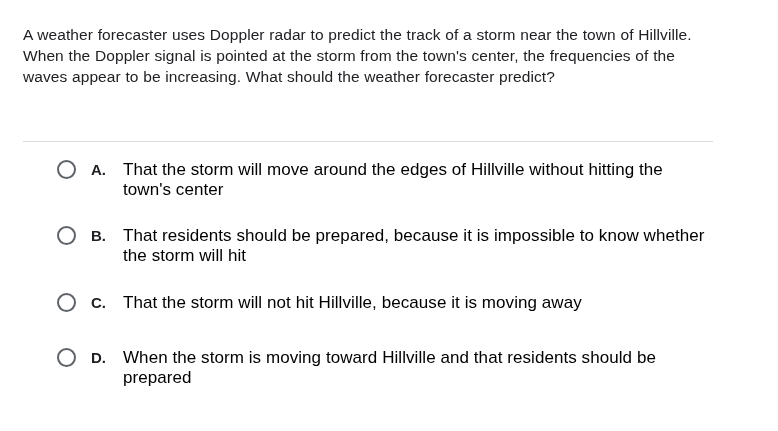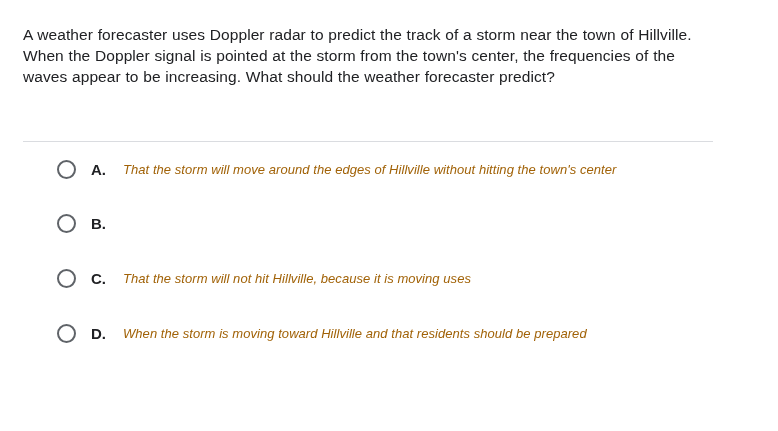--- a/index.html
+++ b/index.html
@@ -89,26 +89,25 @@
     font-size: 15px;
     line-height: 20px;
     font-weight: bold;
     color: #202124;
     text-align: left;
     white-space: nowrap;
   }
 
   .option-text {
     flex: 1 1 auto;
-    font-size: 13px;
+    font-size: 17px;
     line-height: 20px;
-    color: #a16207;
+    color: #000000;
     max-width: 592px;
     letter-spacing: 0.004em;
-    font-style: italic;
   }
 </style>
 </head>
 <body>
 
 <div class="question-card">
 
   <p class="question-stem">A weather forecaster uses Doppler radar to predict the track of a storm near the town of Hillville. When the Doppler signal is pointed at the storm from the town's center, the frequencies of the waves appear to be increasing. What should the weather forecaster predict?</p>
 
   <hr class="divider">
@@ -121,28 +120,29 @@
       </span>
       <span class="option-letter">A.</span>
       <span class="option-text">That the storm will move around the edges of Hillville without hitting the town's center</span>
     </div>
 
     <div class="option-row gap-b">
       <span class="radio-outer">
         
       </span>
       <span class="option-letter">B.</span>
+      <span class="option-text">That residents should be prepared, because it is impossible to know whether the storm will hit</span>
     </div>
 
     <div class="option-row gap-c">
       <span class="radio-outer">
         
       </span>
       <span class="option-letter">C.</span>
-      <span class="option-text">That the storm will not hit Hillville, because it is moving uses</span>
+      <span class="option-text">That the storm will not hit Hillville, because it is moving away</span>
     </div>
 
     <div class="option-row">
       <span class="radio-outer">
         
       </span>
       <span class="option-letter">D.</span>
       <span class="option-text">When the storm is moving toward Hillville and that residents should be prepared</span>
     </div>
 

